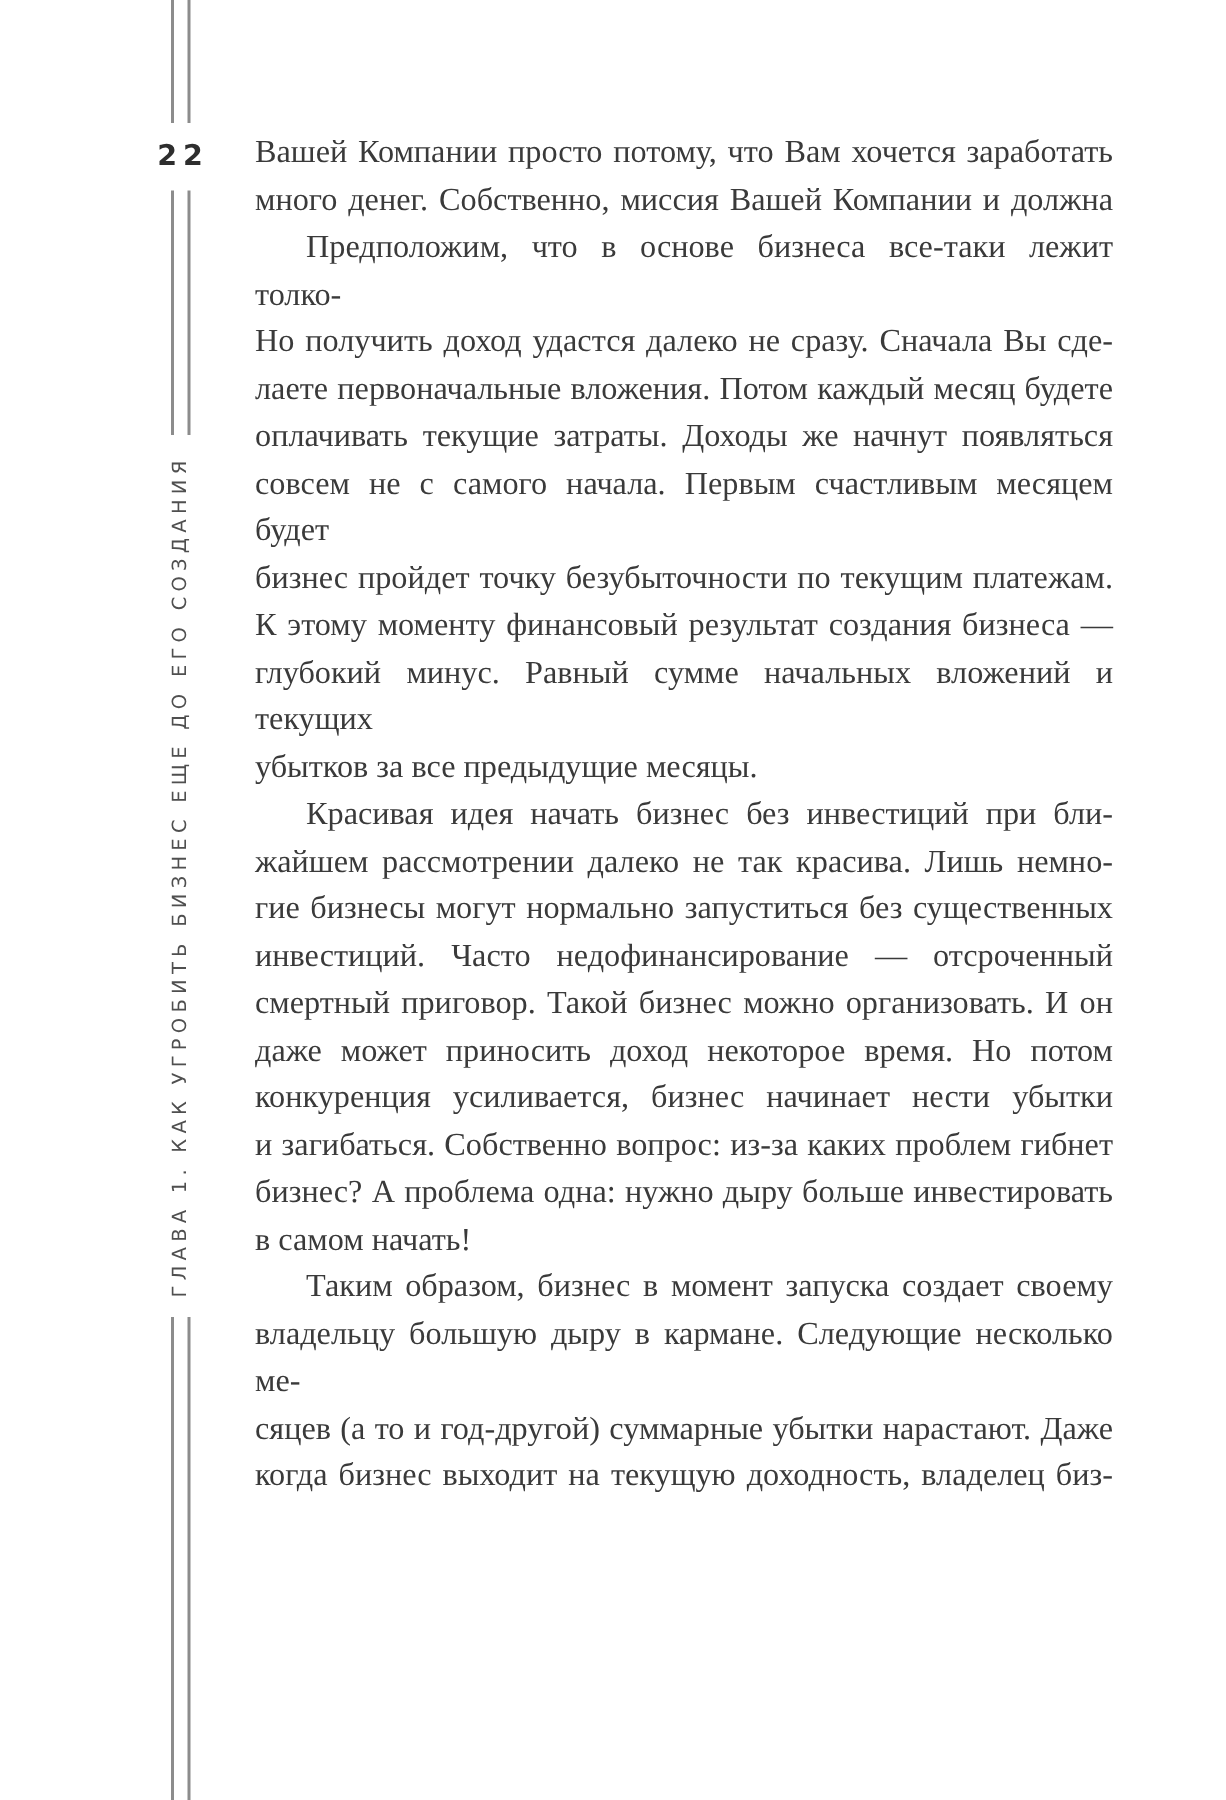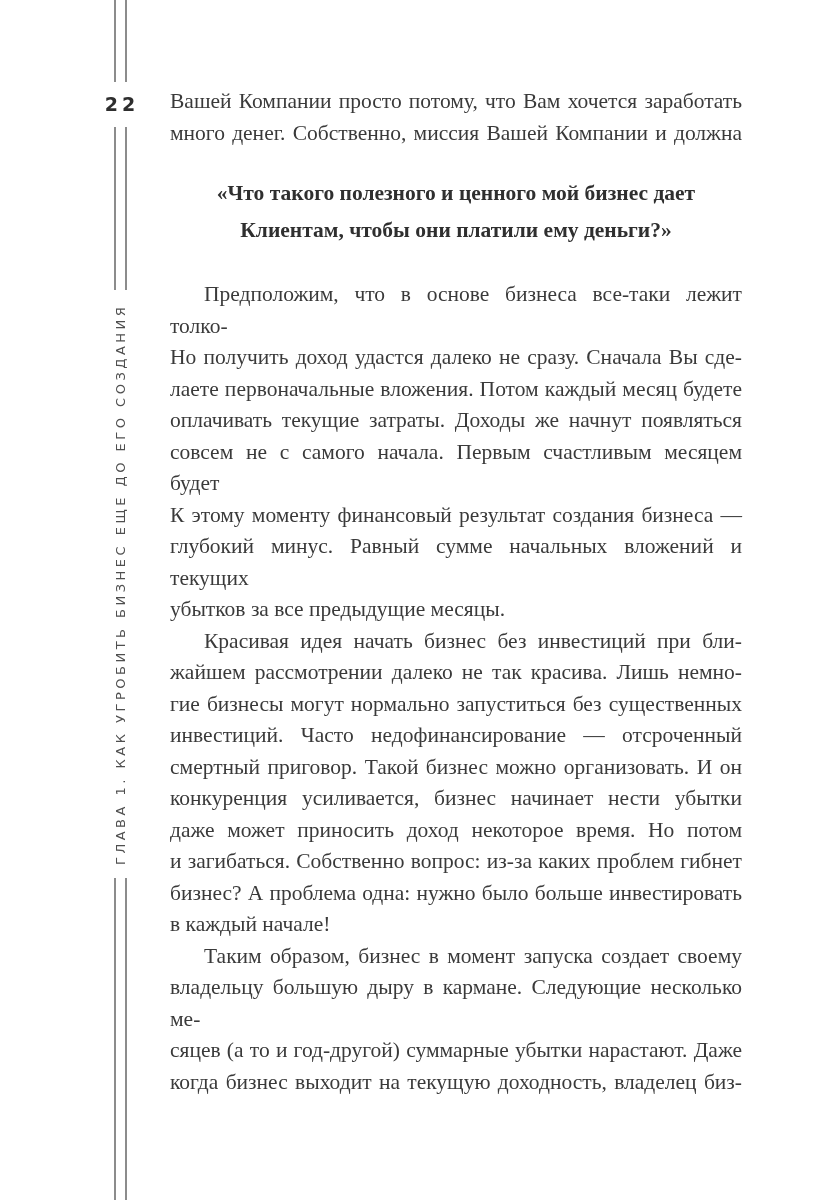--- a/index.html
+++ b/index.html
@@ -101,45 +101,42 @@
     <div class="dline seg-mid"></div>
     <div class="chapter-vertical">ГЛАВА 1. КАК УГРОБИТЬ БИЗНЕС ЕЩЕ ДО ЕГО СОЗДАНИЯ</div>
     <div class="dline seg-bottom"></div>
   </div>
 
   <div class="body-col" id="body-col">
       <div class="para">
         <div class="line">Вашей Компании просто потому, что Вам хочется заработать</div>
         <div class="line">много денег. Собственно, миссия Вашей Компании и должна</div>
       </div>
-      <div class="para quote">
-        <div class="line">«Что такого полезного и ценного мой бизнес дает</div>
-        <div class="line last">Клиентам, чтобы они платили ему деньги?»</div>
-      </div>
       <div class="para">
         <div class="line indent">Предположим, что в основе бизнеса все-таки лежит толко-</div>
         <div class="line">Но получить доход удастся далеко не сразу. Сначала Вы сде-</div>
         <div class="line">лаете первоначальные вложения. Потом каждый месяц будете</div>
         <div class="line">оплачивать текущие затраты. Доходы же начнут появляться</div>
         <div class="line">совсем не с самого начала. Первым счастливым месяцем будет</div>
+        <div class="line">бизнес пройдет точку безубыточности по текущим платежам.</div>
         <div class="line">К этому моменту финансовый результат создания бизнеса —</div>
         <div class="line">глубокий минус. Равный сумме начальных вложений и текущих</div>
         <div class="line last">убытков за все предыдущие месяцы.</div>
       </div>
       <div class="para">
         <div class="line indent">Красивая идея начать бизнес без инвестиций при бли-</div>
         <div class="line">жайшем рассмотрении далеко не так красива. Лишь немно-</div>
         <div class="line">гие бизнесы могут нормально запуститься без существенных</div>
         <div class="line">инвестиций. Часто недофинансирование — отсроченный</div>
         <div class="line">смертный приговор. Такой бизнес можно организовать. И он</div>
+        <div class="line">даже может приносить доход некоторое время. Но потом</div>
         <div class="line">конкуренция усиливается, бизнес начинает нести убытки</div>
-        <div class="line">даже может приносить доход некоторое время. Но потом</div>
         <div class="line">и загибаться. Собственно вопрос: из-за каких проблем гибнет</div>
-        <div class="line">бизнес? А проблема одна: нужно было больше инвестировать</div>
-        <div class="line last">в каждый начале!</div>
+        <div class="line">бизнес? А проблема одна: нужно дыру больше инвестировать</div>
+        <div class="line last">в самом начать!</div>
       </div>
       <div class="para">
         <div class="line indent">Таким образом, бизнес в момент запуска создает своему</div>
         <div class="line">владельцу большую дыру в кармане. Следующие несколько ме-</div>
         <div class="line">сяцев (а то и год-другой) суммарные убытки нарастают. Даже</div>
         <div class="line">когда бизнес выходит на текущую доходность, владелец биз-</div>
       </div>
     </div>
 
 </div>

